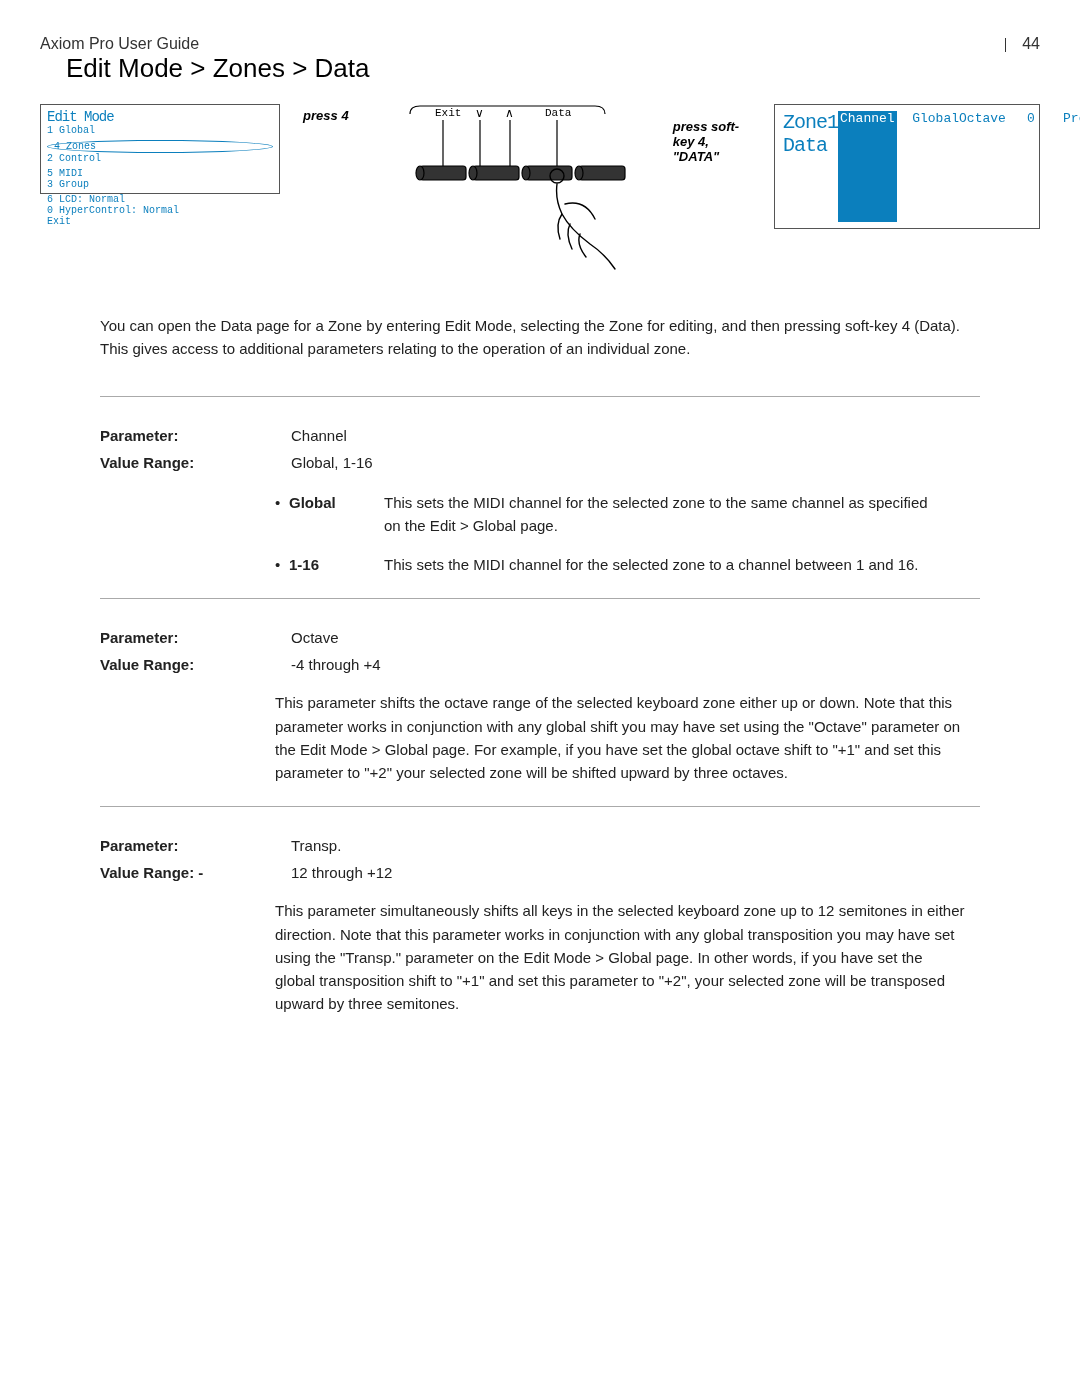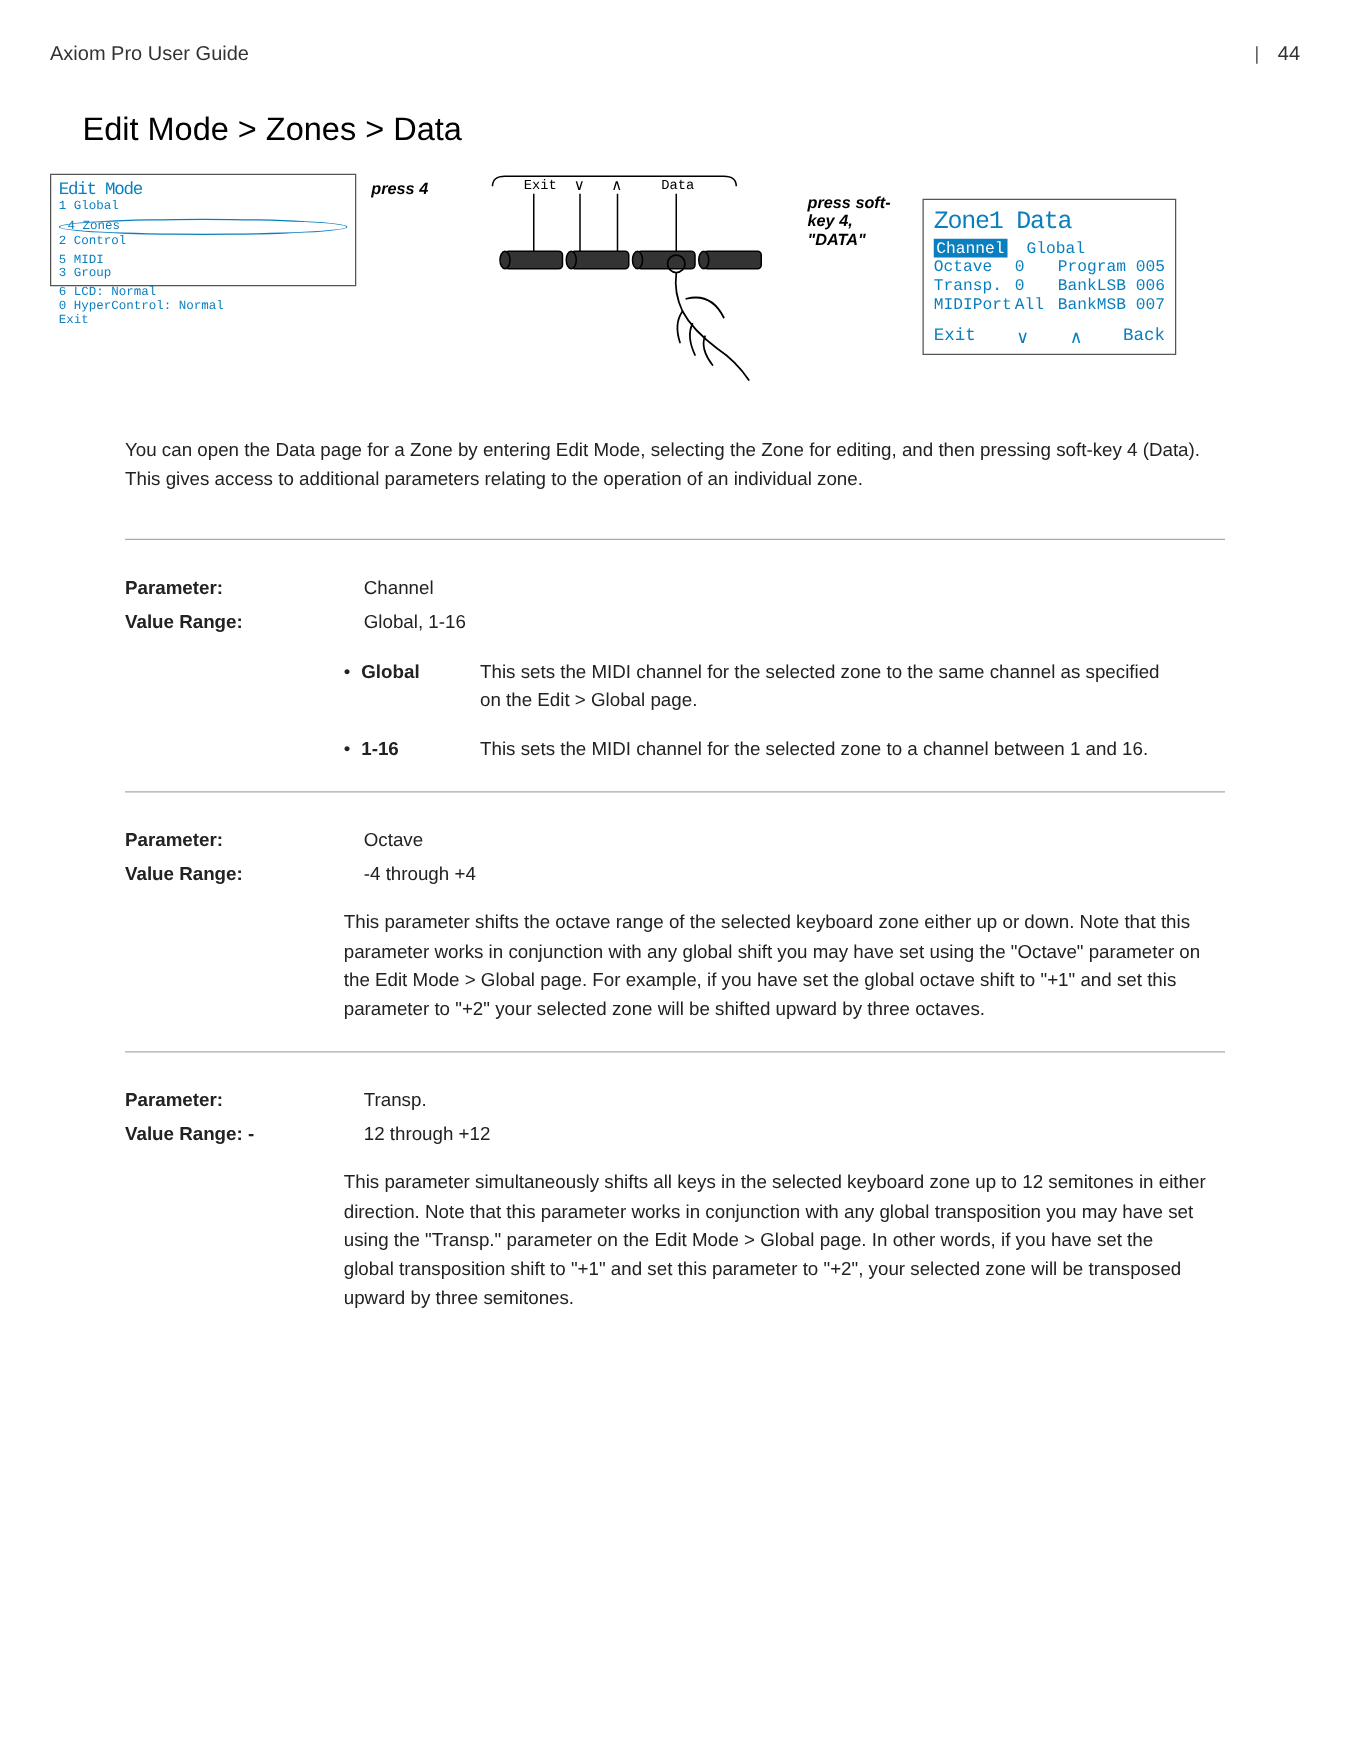--- a/index.html
+++ b/index.html
@@ -10,38 +10,37 @@
     padding: 35px 40px;
     width: 1080px;
     box-sizing: border-box;
   }
   .header {
     display: flex;
     justify-content: space-between;
     align-items: baseline;
     font-size: 16px;
     color: #333;
-    margin-bottom: 35px;
   }
   .header .divider {
     margin: 0 12px;
     border-left: 1px solid #333;
     height: 14px;
     display: inline-block;
     vertical-align: middle;
   }
   h1.title {
     color: #000000;
     font-weight: normal;
     font-size: 26px;
     margin: 0 0 20px 26px;
   }
   .figures {
     display: flex;
-    gap: 12px;
+    gap: 23px;
     align-items: flex-start;
     margin-bottom: 40px;
   }
 
   
   .fig1 {
     border: 1px solid #555;
     width: 245px;
     height: 90px;
     position: relative;
@@ -88,30 +87,29 @@
     font-weight: bold;
     font-size: 13px;
     color: #000;
     width: 80px;
     margin-top: 15px;
   }
 
   
   .fig3 {
     border: 1px solid #555;
-    width: 203px;
+    width: 266px;
     height: 125px;
     padding: 6px 8px;
     box-sizing: border-box;
     font-family: "Courier New", monospace;
     color: #0b7fbd;
     font-size: 13px;
     display: flex;
-    flex-direction: column;
-    margin-top: 20px;
+    flex-direction: row;
   }
   .fig3 .big { font-size: 20px; letter-spacing: -1px; margin-bottom: 2px;}
   .fig3 .line { display: flex; white-space: pre; line-height: 15px;}
   .fig3 .inv {
     background: #0b7fbd;
     color: #fff;
     padding: 0 2px;
   }
   .fig3 .bottom {
     margin-top: auto;

